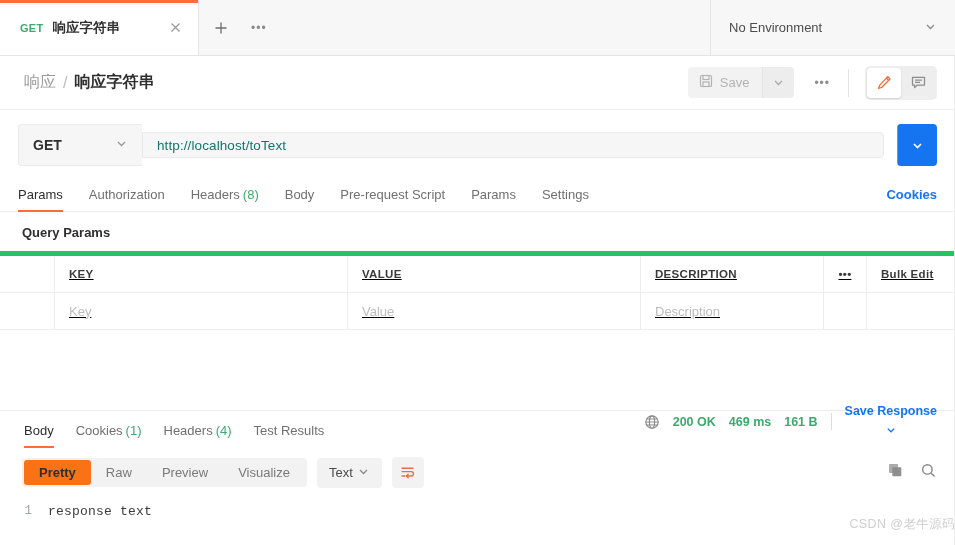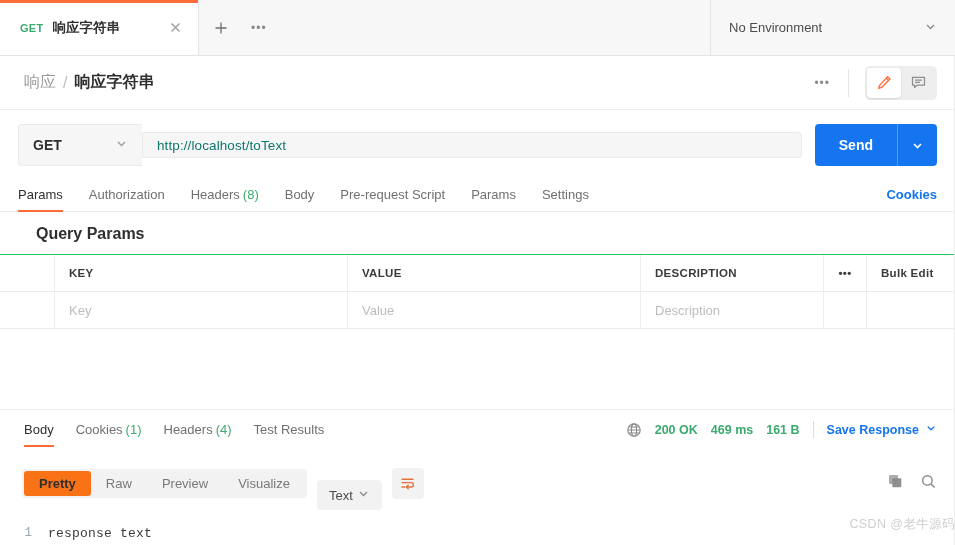--- a/index.html
+++ b/index.html
@@ -125,22 +125,22 @@
   .rtab.active { color: #2f2f2f; }
   .rtab.active::after {
     content: ""; position: absolute; left: 0; right: 0; bottom: -1px;
     height: 2px; background: #ff6c37;
   }
   .rtab .cnt { color: #3bab6d; margin-left: 3px; }
   .reqtabs .spacer { flex: 1; }
   .cookies-link { font-size: 13px; color: #1575f0; font-weight: 700; padding-bottom: 9px; }
 
   
-  .qp-label { font-size: 16px; color: #2f2f2f; font-weight: 700; padding: 13px 0 11px 36px; }
-  .ptable { border-top: 1px solid #22c55e; }
+  .qp-label { font-size: 13px; color: #2f2f2f; font-weight: 700; padding: 13px 0 11px 22px; }
+  .ptable { border-top: 5px solid #22c55e; text-decoration: underline; }
   .ptable .row { display: flex; border-bottom: 1px solid #ededed; }
   .ptable .cell {
     border-right: 1px solid #ededed;
     display: flex; align-items: center;
     padding: 0 14px; height: 36px;
   }
   .ptable .c-check { width: 55px; padding: 0; }
   .ptable .c-key { width: 293px; }
   .ptable .c-val { width: 293px; }
   .ptable .c-desc { flex: 1; }
@@ -156,36 +156,36 @@
   .resptabs { display: flex; align-items: flex-end; padding: 12px 18px 0 24px; height: 36px; }
   .resptabs .rtab { margin-right: 22px; }
   .resptabs .spacer { flex: 1; }
   .status {
     display: flex; align-items: center; gap: 13px;
     font-size: 12.5px; padding-bottom: 8px;
   }
   .status .globe { color: #8a8a8a; display: flex; align-items: center; }
   .stat-green { color: #3bab6d; font-weight: 700; }
   .status .sdiv { width: 1px; height: 17px; background: #dcdcdc; }
-  .save-resp { color: #1575f0; font-weight: 700; font-size: 12.5px; display: flex; align-items: center; gap: 6px; }
+  .save-resp { color: #1575f0; font-weight: 700; font-size: 12.5px; display: flex; align-items: center; gap: 6px; flex-direction: column; }
 
   .resp-toolbar { display: flex; align-items: center; padding: 10px 18px 10px 22px; gap: 10px; }
   .seg {
     display: flex; align-items: stretch; background: #f2f2f2;
     border-radius: 4px; padding: 2px;
   }
   .seg .opt {
     font-size: 13px; color: #7a7a7a; padding: 5px 15px;
     border-radius: 3px; display: flex; align-items: center;
   }
   .seg .opt.active { background: #f97316; color: #2f2f2f; font-weight: 700; }
   .fmt-sel {
     display: flex; align-items: center; gap: 4px;
     background: #f2f2f2; border-radius: 4px;
-    padding: 7px 12px; font-size: 13px; color: #4c4c4c; margin-top: 24px;
+    padding: 7px 12px; font-size: 13px; color: #4c4c4c;
   }
   .fmt-sel .chev { color: #8a8a8a; }
   .wrap-btn {
     background: #f2f2f2; border-radius: 4px;
     width: 32px; height: 31px;
     display: flex; align-items: center; justify-content: center;
   }
   .resp-toolbar .spacer { flex: 1; }
   .resp-tools { display: flex; align-items: center; gap: 16px; color: #8a8a8a; }
 
@@ -238,20 +238,37 @@
     </div>
   </div>
 
   <div class="crumbrow">
     <span class="crumb crumb-parent">响应</span>
     <span class="crumb crumb-sep">/</span>
     <span class="crumb crumb-current">响应字符串</span>
 
     <span class="spacer"></span>
 
+    <span class="savegrp">
+      <span class="save-btn">
+        <span>
+          <svg width="14" height="14" viewBox="0 0 14 14" fill="none" stroke="currentColor" stroke-width="1.2">
+            <rect x="1.5" y="1.5" width="11" height="11" rx="1.3"></rect>
+            <rect x="4" y="1.5" width="6" height="4"></rect>
+            <rect x="4" y="8" width="6" height="4.5"></rect>
+          </svg>
+        </span>
+        <span>Save</span>
+      </span>
+      <span class="save-caret">
+        <svg width="13" height="13" viewBox="0 0 13 13" fill="none" stroke="currentColor" stroke-width="1.3">
+          <path d="M3 5 L6.5 8.5 L10 5"></path>
+        </svg>
+      </span>
+    </span>
 
     <span class="crumb-dots">•••</span>
     <span class="vdiv"></span>
 
     <span class="iconpair">
       <span class="iconbox active">
         <svg width="17" height="17" viewBox="0 0 17 17" fill="none" stroke="#ff6c37" stroke-width="1.35" stroke-linejoin="round">
           <path d="M11.6 2.6 L14 5 L5.6 13.4 L2.6 14.4 L3.6 11.4 Z"></path>
           <path d="M10.2 4 L12.6 6.4"></path>
         </svg>
@@ -271,21 +288,20 @@
       <span class="chev">
         <svg width="13" height="13" viewBox="0 0 13 13" fill="none" stroke="currentColor" stroke-width="1.3">
           <path d="M3 5 L6.5 8.5 L10 5"></path>
         </svg>
       </span>
     </div>
     <div class="url-input">
       <span>http://localhost/toText</span>
     </div>
     <div class="sendgrp">
-      <div class="send-btn">Send</div>
       <div class="send-caret">
         <svg width="13" height="13" viewBox="0 0 13 13" fill="none" stroke="currentColor" stroke-width="1.6">
           <path d="M3 5 L6.5 8.5 L10 5"></path>
         </svg>
       </div>
     </div>
   </div>
 
   <div class="reqtabs">
     <span class="rtab active">

